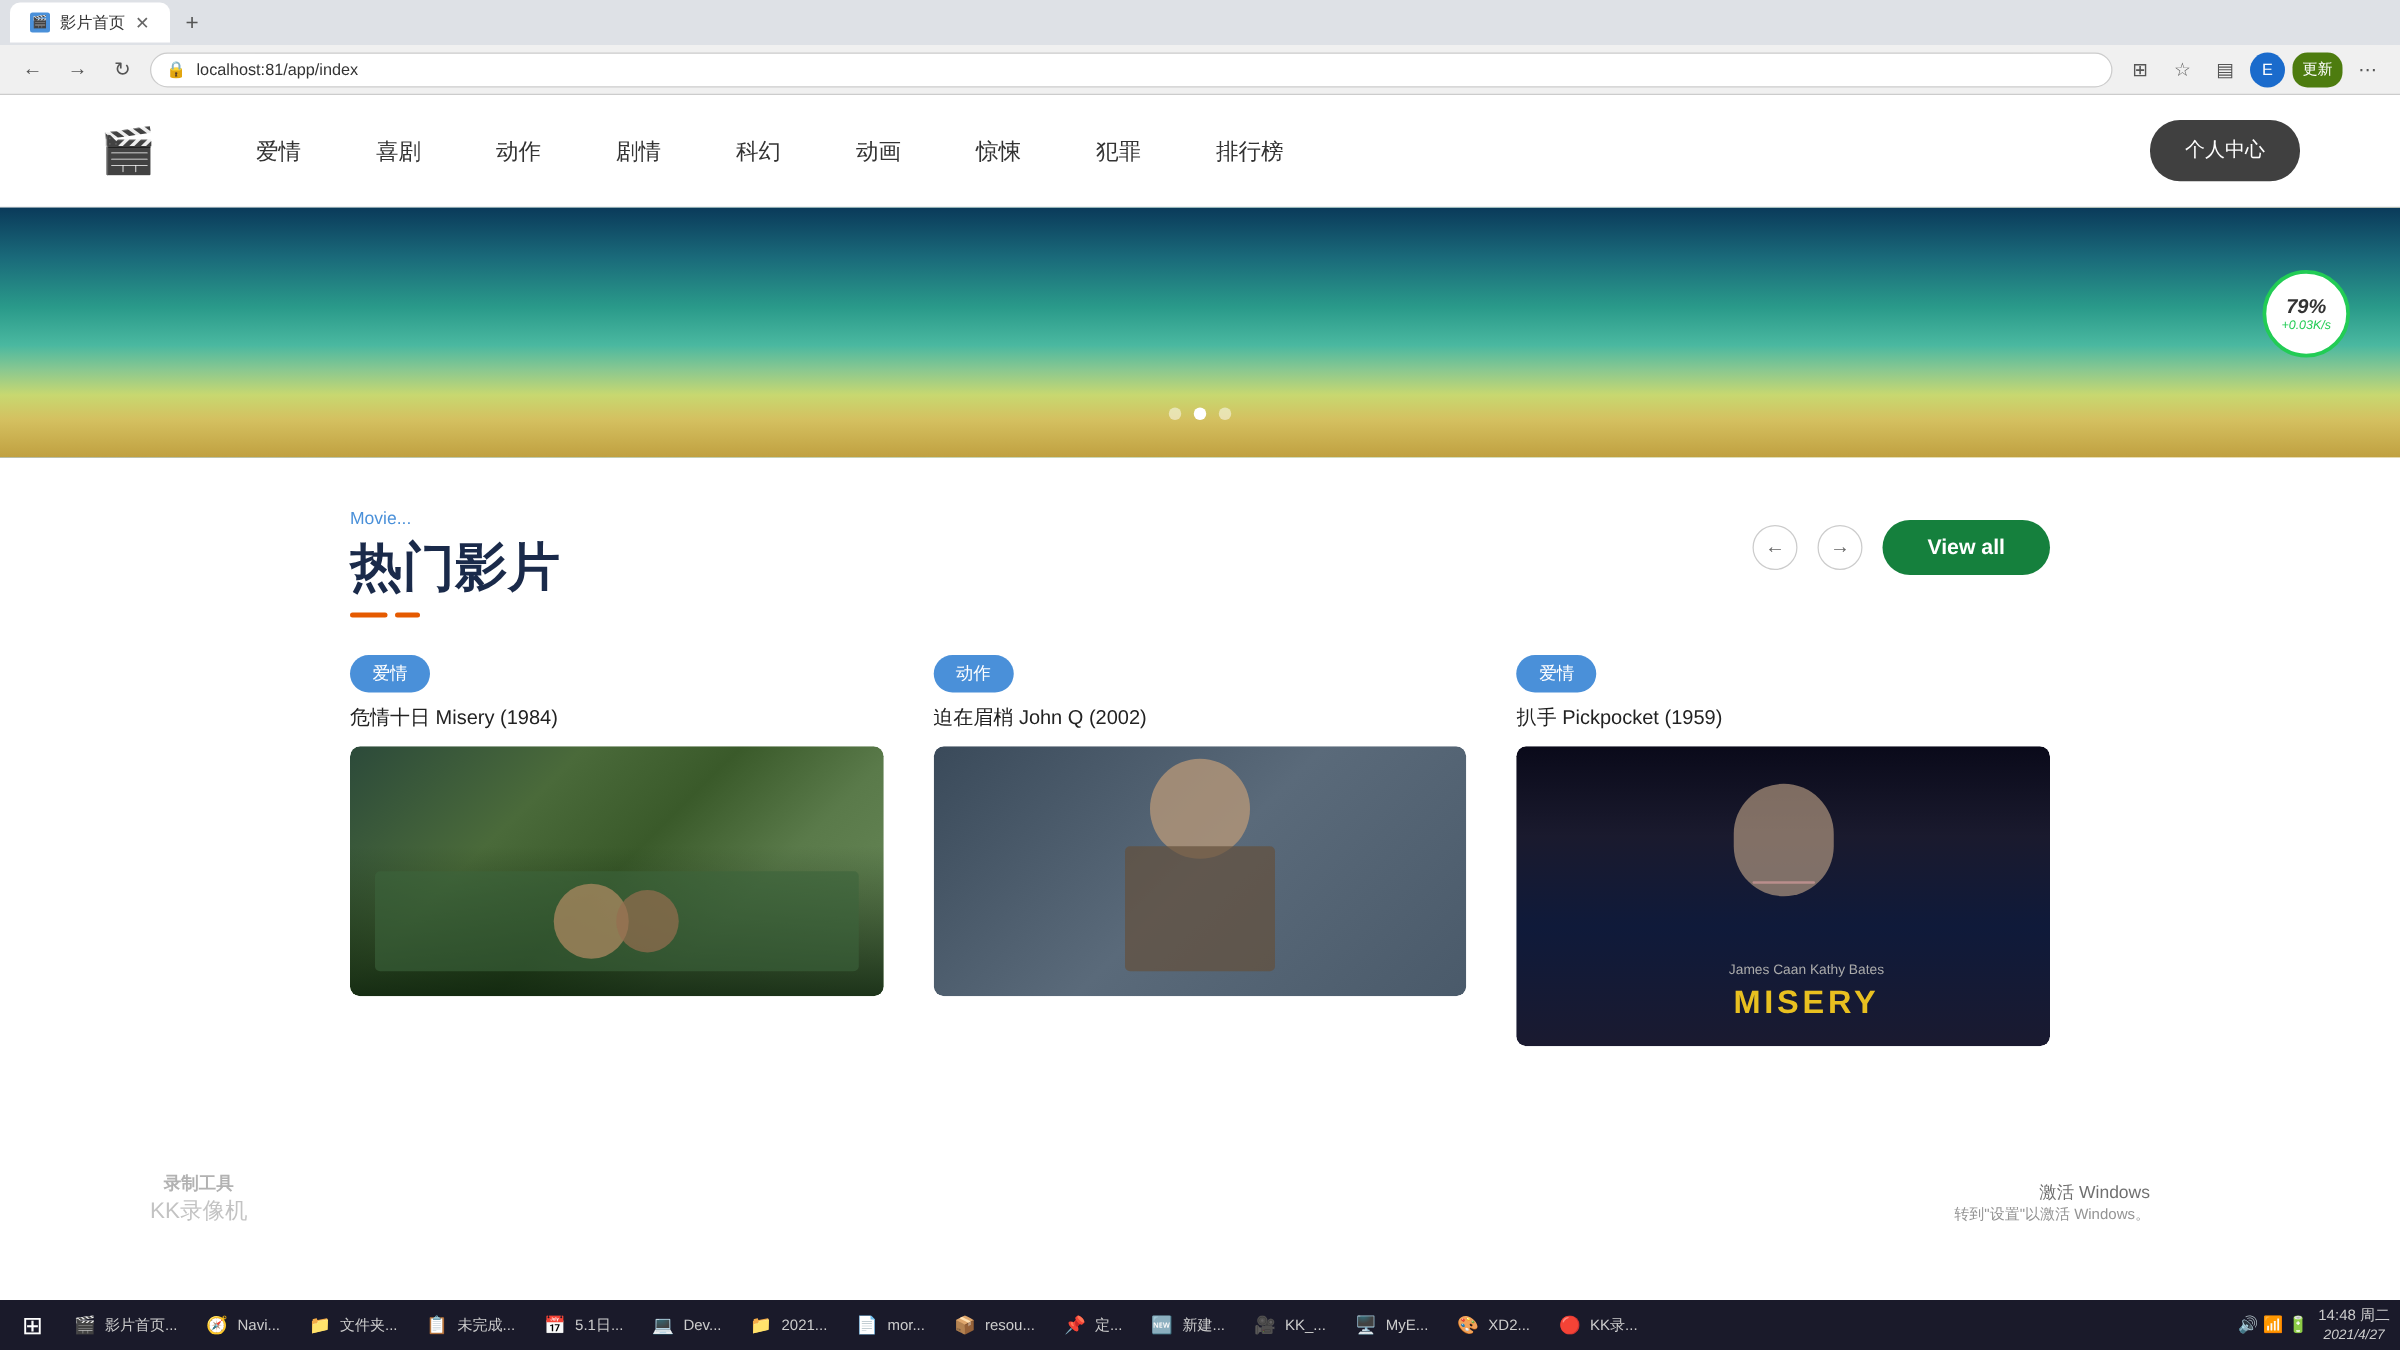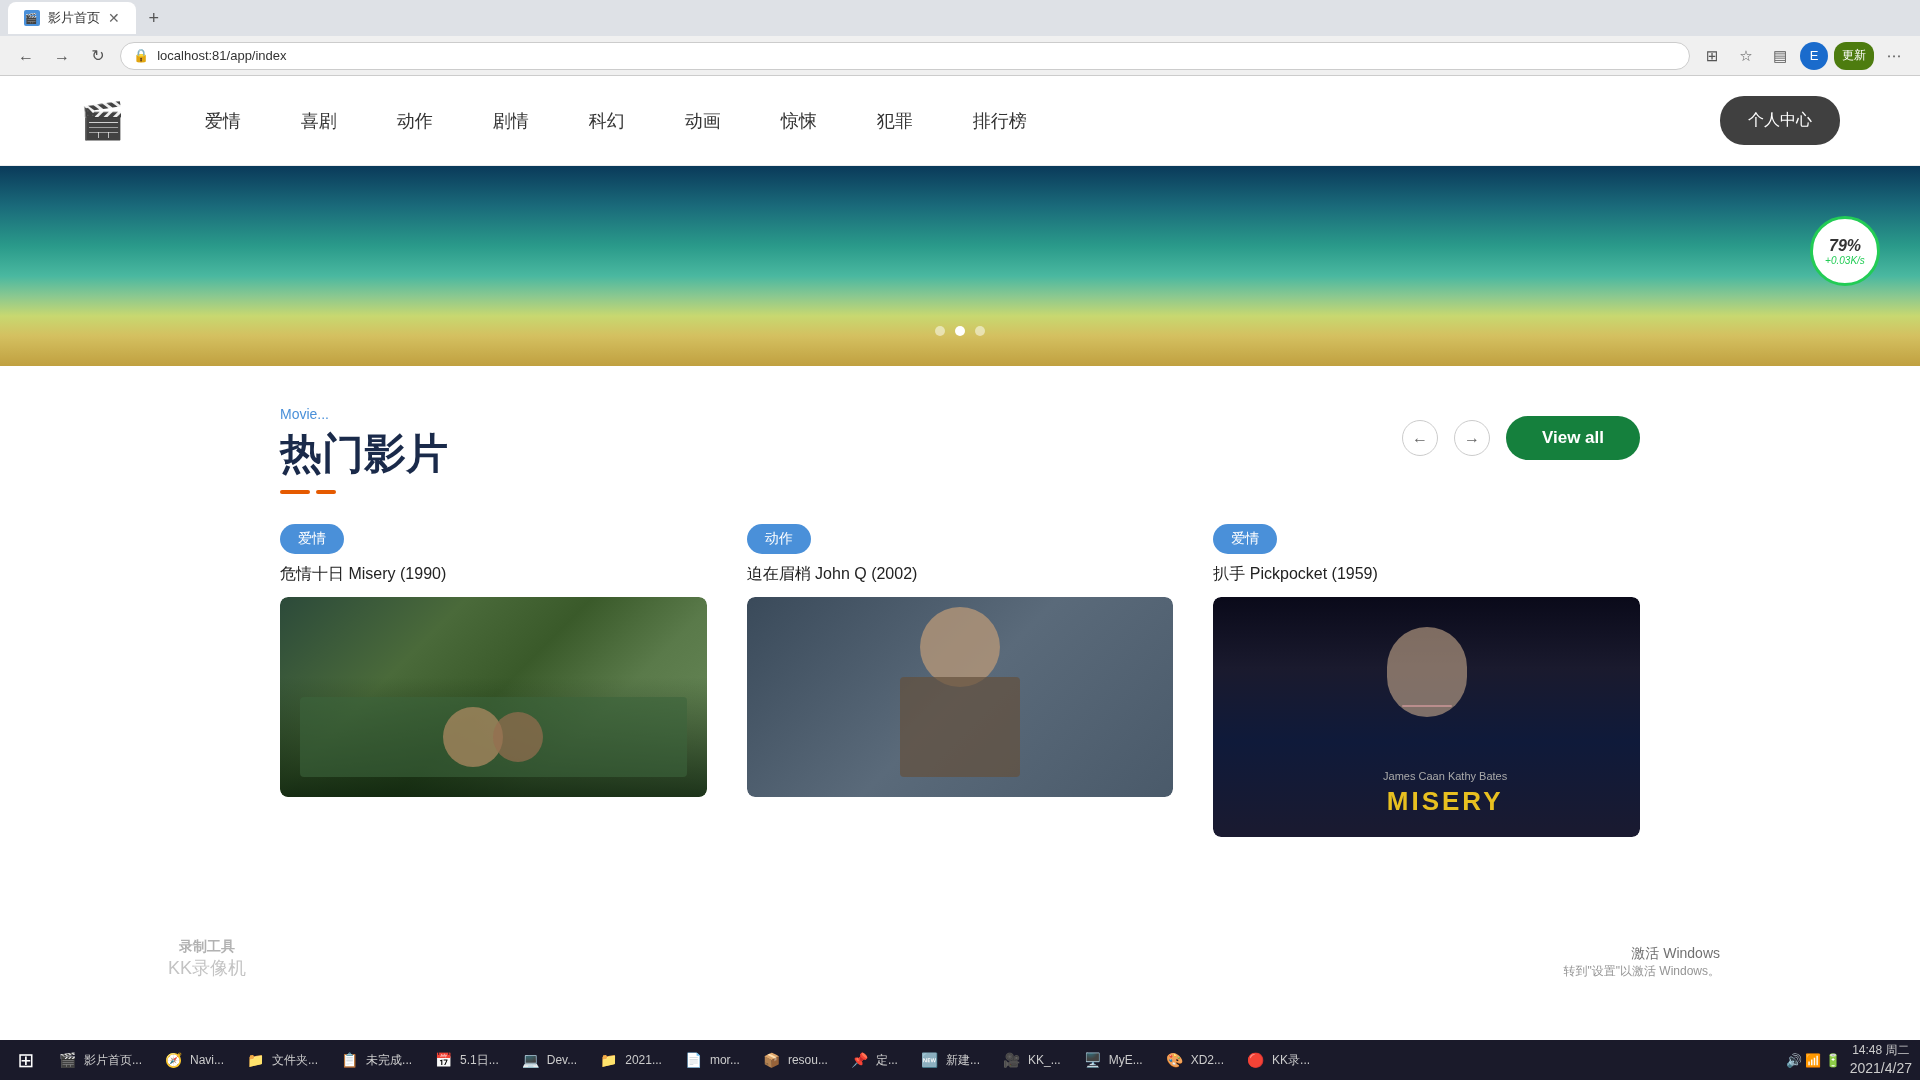--- a/index.html
+++ b/index.html
@@ -235,21 +235,20 @@
 
     
     .recording-watermark {
       position: fixed;
       left: 120px;
       bottom: 100px;
       opacity: 0.5;
       text-align: center;
       font-size: 12px;
       color: #666;
-      margin-left: 48px;
     }
     .watermark-title { font-size: 14px; font-weight: bold; }
     .watermark-sub { font-size: 18px; color: #888; }
 
     
     .taskbar {
       position: fixed;
       bottom: 0;
       left: 0;
       width: 1920px;
@@ -290,21 +289,21 @@
     .taskbar-item-icon { width: 20px; height: 20px; border-radius: 2px; display:flex;align-items:center;justify-content:center; font-size:14px; }
     .taskbar-right {
       display: flex;
       align-items: center;
       gap: 8px;
       color: #ccc;
       font-size: 11px;
     }
     .taskbar-clock { text-align: center; line-height: 1.3; }
     .taskbar-time { font-size: 12px; }
-    .taskbar-date { font-size: 14px; }
+    .taskbar-date { font-size: 11px; font-style: italic; }
 
     
     .activate-windows {
       position: fixed;
       bottom: 100px;
       right: 200px;
       text-align: right;
       opacity: 0.7;
     }
     .activate-title { font-size: 14px; color: #333; }
@@ -405,21 +404,21 @@
         <button class="nav-arrow">←</button>
         <button class="nav-arrow">→</button>
         <button class="view-all-btn">View all</button>
       </div>
     </div>
 
     <div class="movie-grid">
 
       <div class="movie-card">
         <div class="movie-genre-badge">爱情</div>
-        <div class="movie-title">危情十日 Misery (1990)</div>
+        <div class="movie-title">危情十日 Misery (1984)</div>
         <div class="movie-poster">
           <div style="width:100%;height:100%;background: linear-gradient(135deg, #2c4a3a 0%, #4a6a3a 30%, #3a5a2a 50%, #5a7a4a 70%, #6a8a5a 100%);border-radius:8px;position:relative;overflow:hidden;">
 
             <div style="position:absolute;bottom:0;left:0;right:0;height:60%;background:linear-gradient(180deg,rgba(30,50,30,0) 0%,rgba(10,30,10,0.8) 100%);"></div>
             <div style="position:absolute;bottom:20px;left:20px;right:20px;">
               <div style="background:rgba(60,100,60,0.6);height:80px;border-radius:4px;display:flex;align-items:center;justify-content:center;">
                 <div style="width:60px;height:60px;background:rgba(180,140,100,0.7);border-radius:50%;"></div>
                 <div style="width:50px;height:50px;background:rgba(150,110,80,0.7);border-radius:50%;margin-left:-10px;"></div>
               </div>
             </div>

